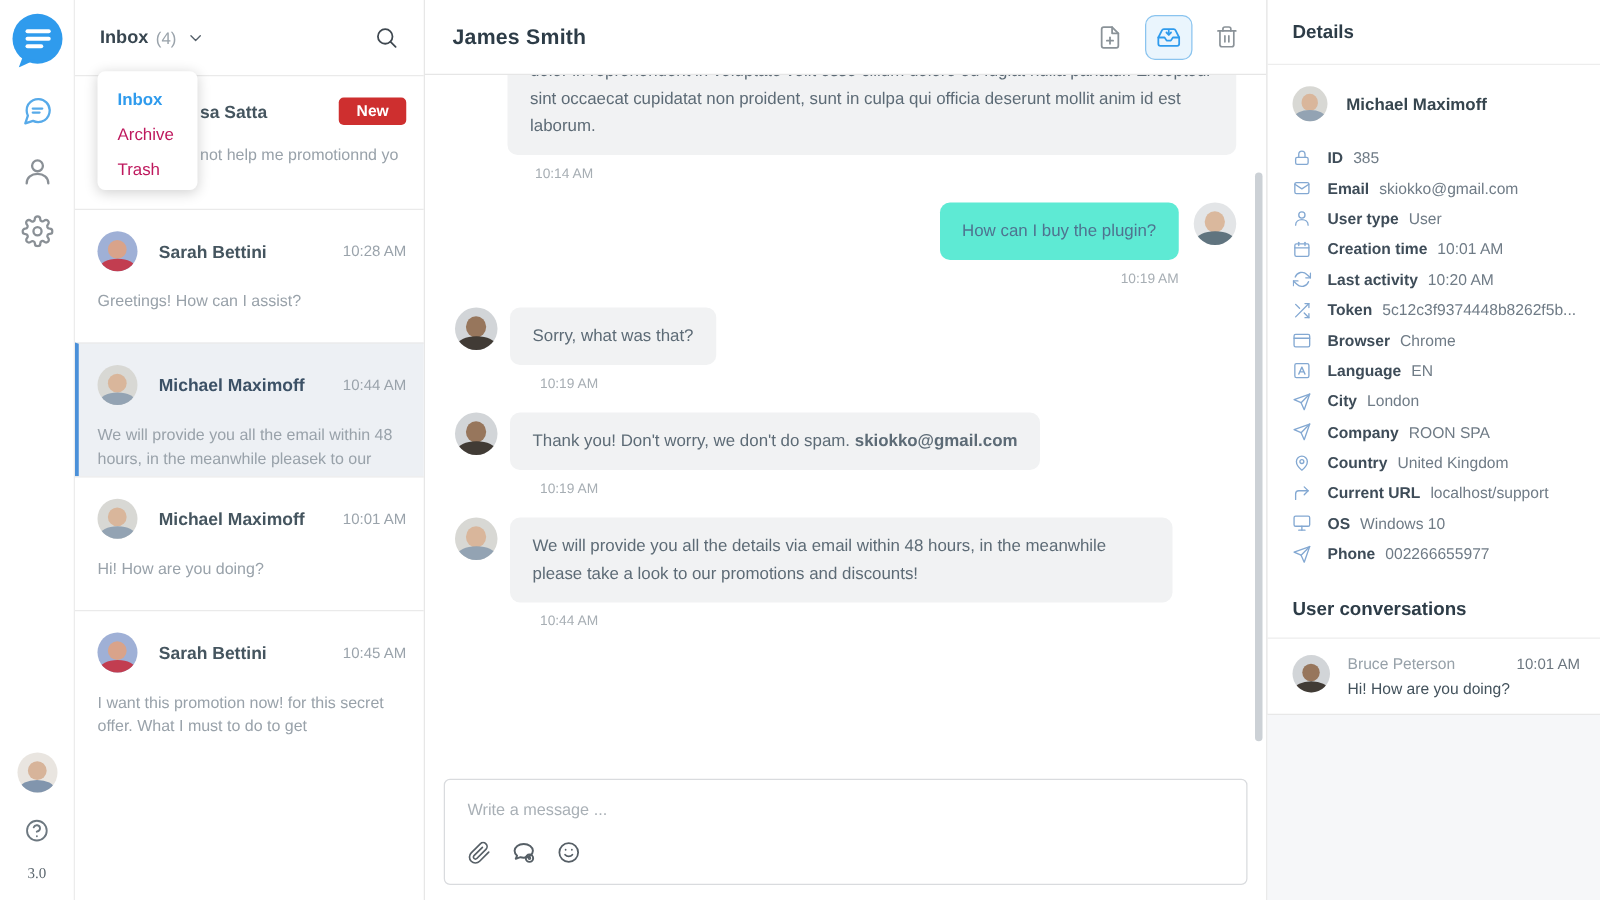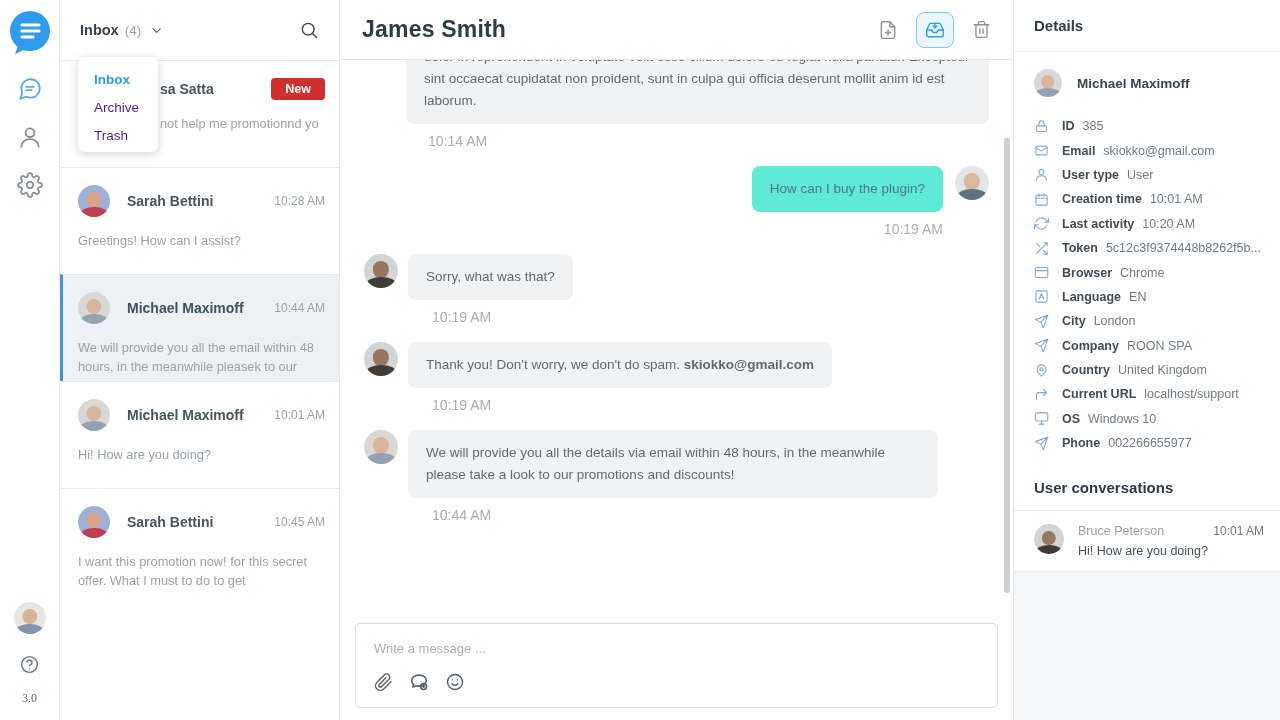--- a/index.html
+++ b/index.html
@@ -43,39 +43,39 @@
   .convo .nm { font-size:14px; font-weight:bold; color:#45555f; }
   .convo .tm { margin-left:auto; font-size:12px; color:#9aa3ab; }
   .convo .prev { margin-top:14px; font-size:12.8px; line-height:19px; color:#99a2aa; }
   .convo.selected { background:#edf0f4; border-left:3px solid #4a90d9; padding-left:15px; }
   .convo.selected .nm { color:#3c5166; }
   .convo.partial .row { padding-left:82px; }
   .convo.partial .prev { padding-left:82px; }
   .badge-new { margin-left:auto; background:#ce2f2f; color:#fff; font-size:12.5px; font-weight:bold; padding:4px 14px; border-radius:4px; }
 
   .dropdown { position:absolute; z-index:20; left:18px; top:57px; width:80px; height:95px; background:#fff; border-radius:6px; box-shadow:0 2px 10px rgba(0,0,0,.18); padding:9px 0 0 16px; }
-  .dd-item { font-size:13.5px; color:#4c1d95; line-height:28px; cursor:pointer; }
+  .dd-item { font-size:13.5px; color:#be185d; line-height:28px; cursor:pointer; }
   .dd-item.selected { color:#2f9bed; font-weight:bold; }
 
   
   .chat { flex:1; height:720px; display:flex; flex-direction:column; background:#fff; min-width:0; }
   .chat-head { height:60px; flex:none; display:flex; align-items:center; padding:0 22px; border-bottom:1px solid #e6e6e6; }
-  .chat-title { font-size:23px; font-weight:bold; color:#2d3c47; letter-spacing:.2px; }
+  .chat-title { font-size:17px; font-weight:bold; color:#2d3c47; letter-spacing:.2px; }
   .chat-head .sp { flex:1; }
   .head-ic { color:#8a9298; margin-left:18px; cursor:pointer; }
   .archive-btn { margin-left:18px; width:38px; height:36px; border:1px solid #8ac4ef; background:#eaf5fd; border-radius:8px; display:flex; align-items:center; justify-content:center; color:#2f9bed; cursor:pointer; }
 
   .msgs { flex:1; position:relative; overflow:hidden; padding:0 24px; }
   .scroll-thumb { position:absolute; right:3px; top:78px; width:6px; height:455px; border-radius:3px; background:#ccd1d6; }
   .mrow { display:flex; align-items:flex-start; }
   .mrow .avatar { width:34px; height:34px; margin-right:10px; }
   .bubble { background:#f1f2f3; border-radius:8px; padding:12px 18px; font-size:13.5px; line-height:22px; color:#5d6b76; }
   .bubble b { font-weight:bold; }
   .bubble.blue { background:#5eead4; color:#4f7390; }
-  .ts { font-size:14px; color:#a7aeb4; margin:9px 0 17px 68px; }
+  .ts { font-size:11px; color:#a7aeb4; margin:9px 0 17px 68px; }
   .ts.right { text-align:right; margin:9px 46px 17px 0; }
   .m1 { margin-top:-26px; }
   .m1 .bubble { margin-left:42px; width:586px; }
   .m1 + .ts { margin-left:64px; }
   .mright { justify-content:flex-end; }
   .mright .avatar { margin:0 0 0 12px; }
 
   .composer { flex:none; margin:14px 15px 12px; border:1px solid #d9dbde; border-radius:5px; padding:15px 18px 14px; }
   .composer input { border:none; outline:none; width:100%; font-size:13px; font-family:"Liberation Sans",sans-serif; color:#44535e; }
   .composer input::placeholder { color:#a9b0b6; }

